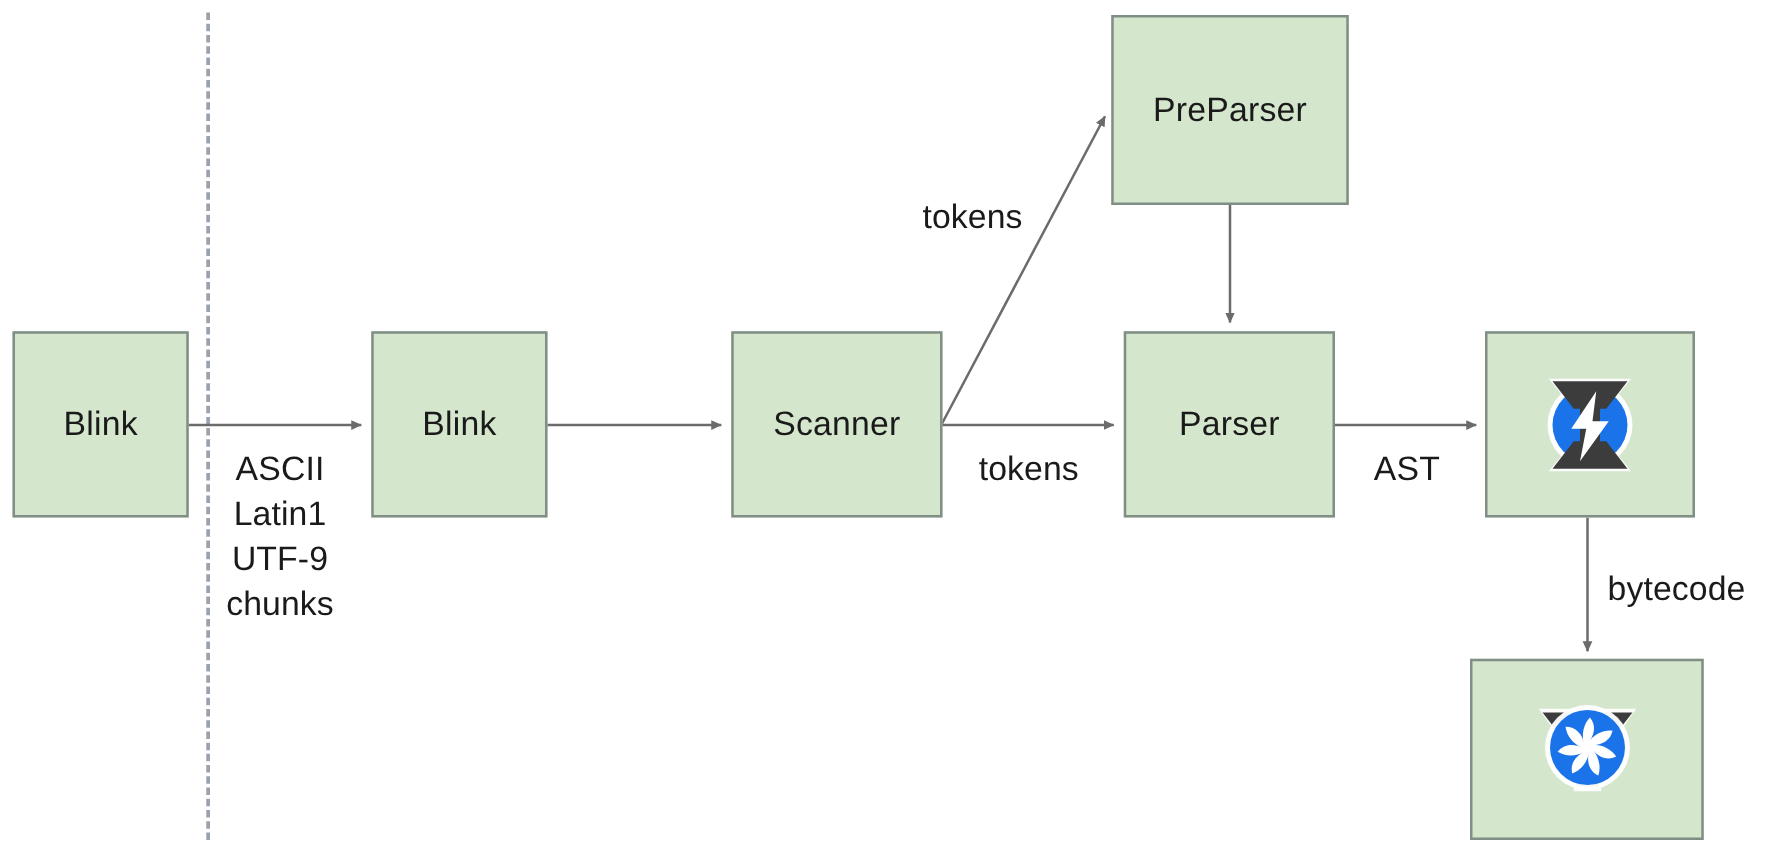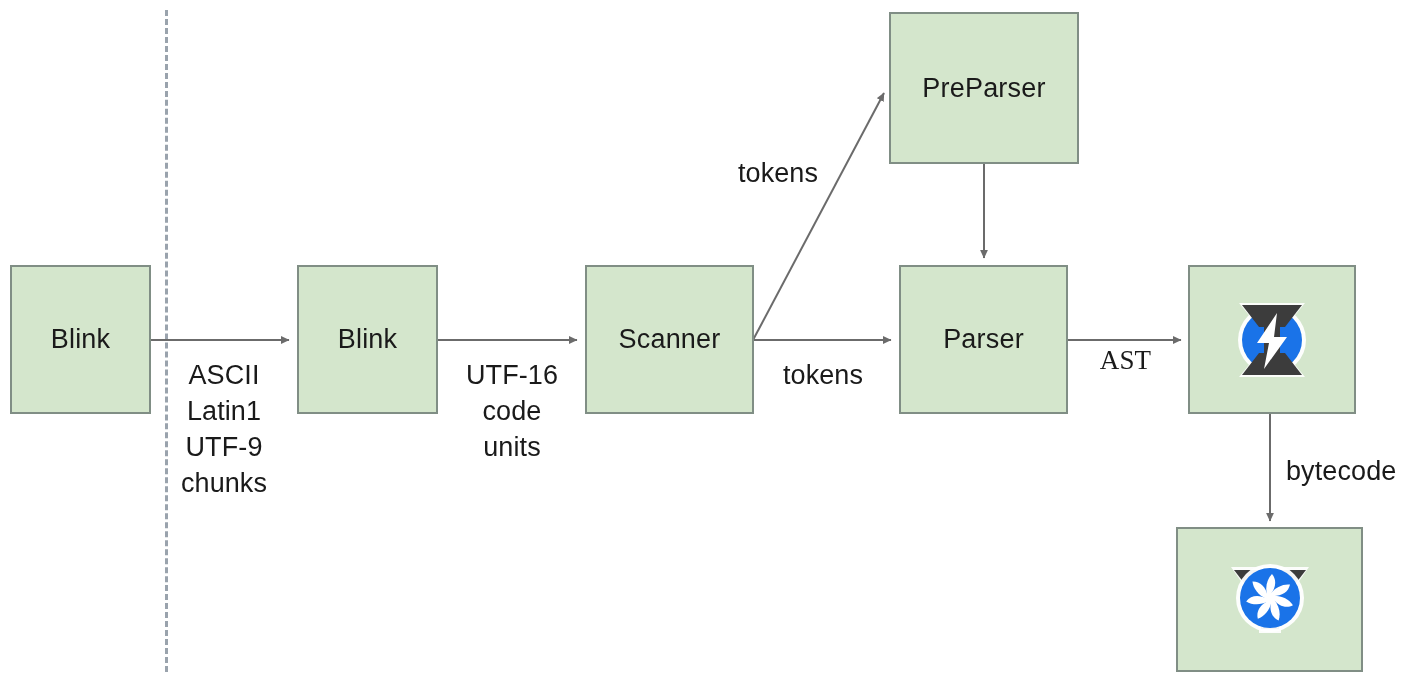--- a/index.html
+++ b/index.html
@@ -173,25 +173,22 @@
         </g>
       </svg>
     </span>
   </div>
 
   <div class="edge-label" style="left:159px; top:357px; width:130px;">ASCII
 Latin1
 UTF-9
 chunks</div>
 
-  <div class="edge-label" style="left:446px; top:357px; width:132px;">UTF-16
-code
-units</div>
 
   <div class="edge-label" style="left:713px; top:155px; width:130px;">tokens</div>
 
   <div class="edge-label" style="left:758px; top:357px; width:130px;">tokens</div>
 
-  <div class="edge-label" style="left:1073px; top:342px; width:105px;font-family:Liberation Serif, serif;">AST</div>
+  <div class="edge-label" style="left:1073px; top:357px; width:105px;">AST</div>
 
   <div class="edge-label" style="left:1286px; top:453px; width:134px; text-align:left;">bytecode</div>
 
 </div>
 
 </body></html>

